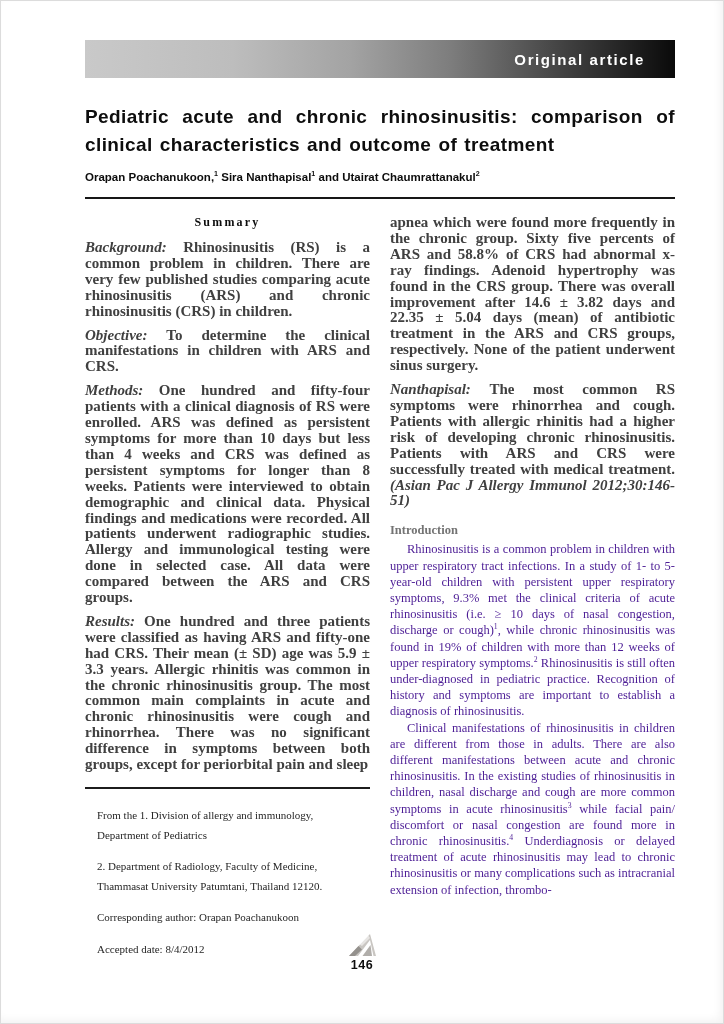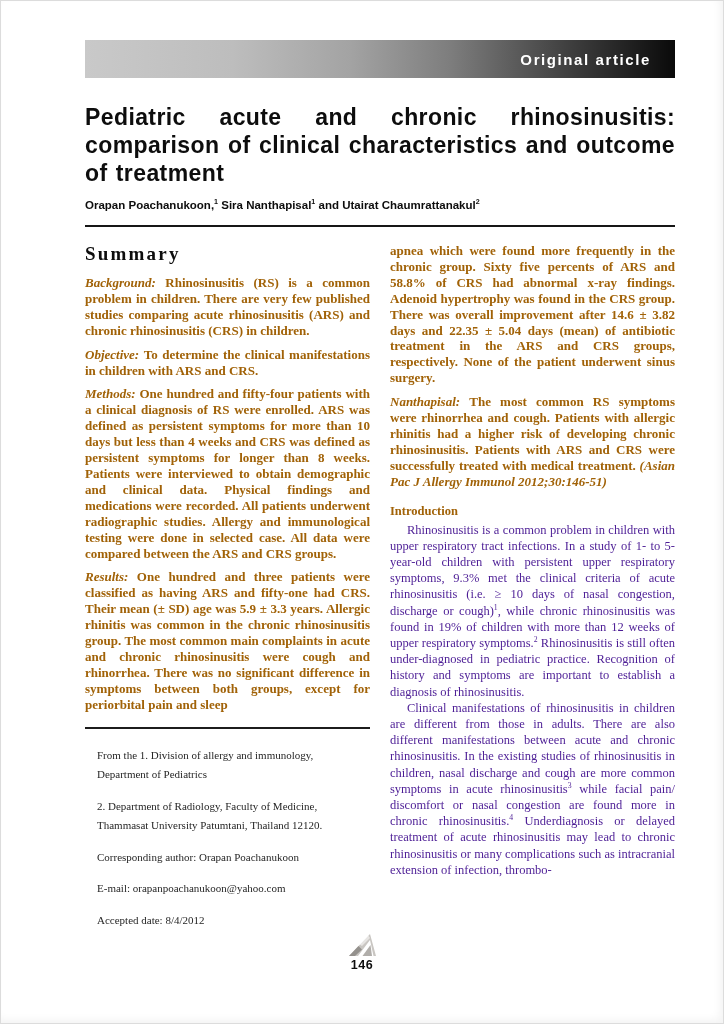--- a/index.html
+++ b/index.html
@@ -5,60 +5,60 @@
   html,body{margin:0;padding:0;background:#e9e9e9;}
   .page{
     position:relative;width:724px;height:1024px;background:#ffffff;
     font-family:"Liberation Serif",serif;color:#111;overflow:hidden;
     box-shadow:inset 0 0 0 1px #dcdcdc, inset -4px -4px 8px rgba(0,0,0,0.05);
   }
   .content{position:absolute;left:85px;top:40px;width:590px;}
 
   .banner{
     height:38px;display:flex;align-items:center;justify-content:flex-end;
-    padding-right:24px;box-sizing:border-box;
+    padding-right:30px;box-sizing:border-box;
     background:linear-gradient(90deg,#c9c9c9 0%,#bdbdbd 25%,#a3a3a3 45%,#7d7d7d 62%,#3f3f3f 82%,#0a0a0a 100%);
   }
   .banner-label{
     color:#ffffff;font-family:"Liberation Sans",sans-serif;font-weight:bold;
     font-size:15px;letter-spacing:1.6px;
   }
 
   .title{
     margin-top:25px;font-family:"Liberation Sans",sans-serif;font-weight:bold;
-    font-size:23px;line-height:28px;letter-spacing:0.4px;word-spacing:1.5px;
+    font-size:19px;line-height:28px;letter-spacing:0.4px;word-spacing:1.5px;
     text-align:justify;color:#0d0d0d;
   }
   .authors{
     margin-top:12px;font-family:"Liberation Sans",sans-serif;font-weight:bold;
     font-size:11.5px;color:#0d0d0d;
   }
   sup{font-size:0.62em;vertical-align:super;line-height:0;}
 
   .head-rule{border:none;border-top:2px solid #161616;margin:14px 0 0;}
 
   .columns{display:flex;gap:20px;margin-top:16px;align-items:flex-start;}
   .col{width:285px;box-sizing:border-box;}
 
   .summary-heading{
-    font-weight:bold;font-size:19px;letter-spacing:2.2px;margin:0 0 10px;color:#0d0d0d;
+    font-weight:bold;font-size:12px;letter-spacing:2.2px;margin:0 0 10px;color:#0d0d0d;text-align:center;
   }
   .abstract-par{
-    font-weight:bold;font-size:13px;line-height:15.9px;text-align:justify;
-    margin:0 0 8px;color:#a16207;font-family:Liberation Serif, serif;
+    font-weight:bold;font-size:15px;line-height:15.9px;text-align:justify;
+    margin:0 0 8px;color:#404040;font-family:Liberation Serif, serif;
   }
   .abstract-par:last-child{margin-bottom:0;}
   .it{font-style:italic;}
 
   .footnote-rule{border:none;border-top:2px solid #1c1c1c;margin:14px 0 0;}
   .footnote{margin-top:17px;font-size:11px;line-height:19.5px;color:#262626;}
   .footnote-line{margin:12px;}
 
   .keywords{font-size:12.5px;line-height:15.9px;text-align:justify;margin:2px 0 0;color:#141414;}
-  .intro-heading{font-weight:bold;font-size:12.5px;margin:14px 0 3px;color:#a16207;}
+  .intro-heading{font-weight:bold;font-size:12.5px;margin:14px 0 3px;color:#737373;}
   .body-par{font-size:12.5px;line-height:16.2px;text-align:justify;text-indent:17px;margin:0;color:#4c1d95;}
 
   .footer{
     position:absolute;left:0;right:0;bottom:52px;
     display:flex;flex-direction:column;align-items:center;gap:1px;
   }
   .logo{width:32px;height:24px;display:block;}
   .page-number{
     font-family:"Liberation Sans",sans-serif;font-weight:bold;font-size:12.5px;
     letter-spacing:0.5px;color:#0d0d0d;
@@ -87,21 +87,20 @@
         <p class="abstract-par"><span class="it">Background: </span><span>Rhinosinusitis (RS) is a common problem in children. There are very few published studies comparing acute rhinosinusitis (ARS) and chronic rhinosinusitis (CRS) in children.</span></p>
         <p class="abstract-par"><span class="it">Objective: </span><span> To determine the clinical manifestations in children with ARS and CRS.</span></p>
         <p class="abstract-par"><span class="it">Methods: </span><span>One hundred and fifty-four patients with a clinical diagnosis of RS were enrolled. ARS was defined as persistent symptoms for more than 10 days but less than 4 weeks and CRS was defined as persistent symptoms for longer than 8 weeks. Patients were interviewed to obtain demographic and clinical data. Physical findings and medications were recorded. All patients underwent radiographic studies. Allergy and immunological testing were done in selected case. All data were compared between the ARS and CRS groups.</span></p>
         <p class="abstract-par"><span class="it">Results: </span><span>One hundred and three patients were classified as having ARS and fifty-one had CRS. Their mean (± SD) age was 5.9 ± 3.3 years. Allergic rhinitis was common in the chronic rhinosinusitis group.  The most common main complaints in acute and chronic rhinosinusitis were cough and rhinorrhea. There was no significant difference in symptoms between both groups, except for periorbital pain and sleep</span></p>
 
         <hr class="footnote-rule">
         <div class="footnote">
             <div class="footnote-line">From the 1. Division of allergy and immunology, Department of Pediatrics</div>
             <div class="footnote-line">2. Department of Radiology, Faculty of Medicine, Thammasat University  Patumtani, Thailand 12120.</div>
             <div class="footnote-line">Corresponding author: Orapan Poachanukoon</div>
-            <div class="footnote-line">E-mail: orapanpoachanukoon@yahoo.com</div>
             <div class="footnote-line">Accepted date: 8/4/2012</div>
           </div>
       </div>
 
       <div class="col">
         <p class="abstract-par"><span>apnea which were found more frequently in the chronic group. Sixty five percents of ARS and 58.8% of CRS had abnormal x-ray findings. Adenoid hypertrophy was found in the CRS group. There was overall improvement after 14.6 ± 3.82 days and 22.35 ± 5.04 days (mean) of antibiotic treatment in the ARS and CRS groups, respectively. None of the patient underwent sinus surgery.</span></p>
         <p class="abstract-par"><span class="it">Nanthapisal: </span><span>The most common RS symptoms were rhinorrhea and cough. Patients with allergic rhinitis had a higher risk of developing chronic rhinosinusitis. Patients with ARS and CRS were successfully treated with medical treatment. </span><span class="it">(Asian Pac J Allergy Immunol 2012;30:146-51)</span></p>
         <p class="keywords"></p>
 
         <h2 class="intro-heading">Introduction</h2>

